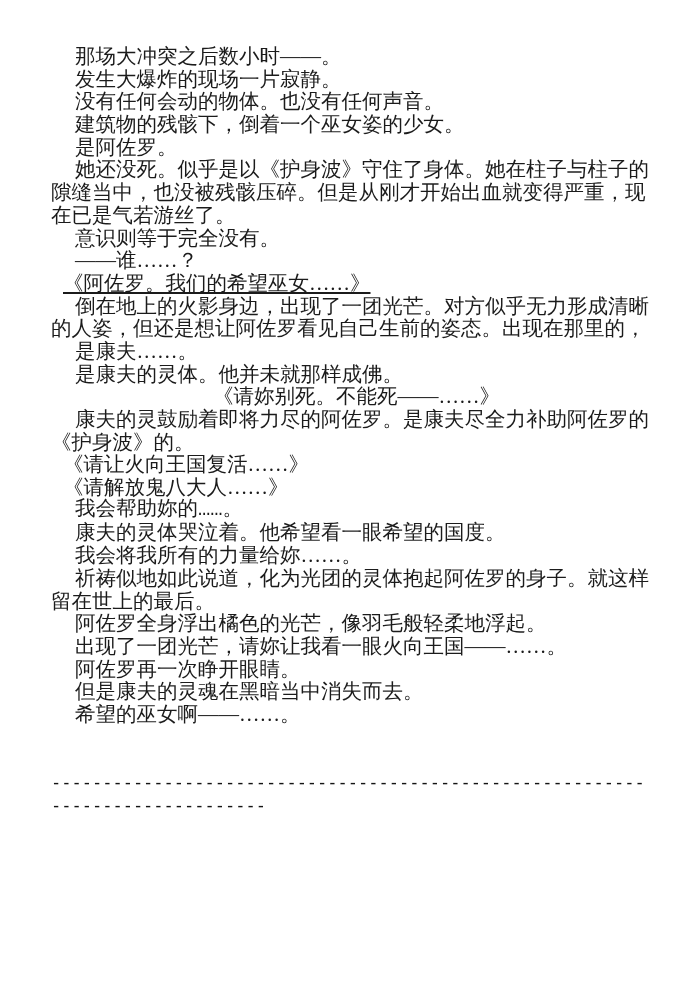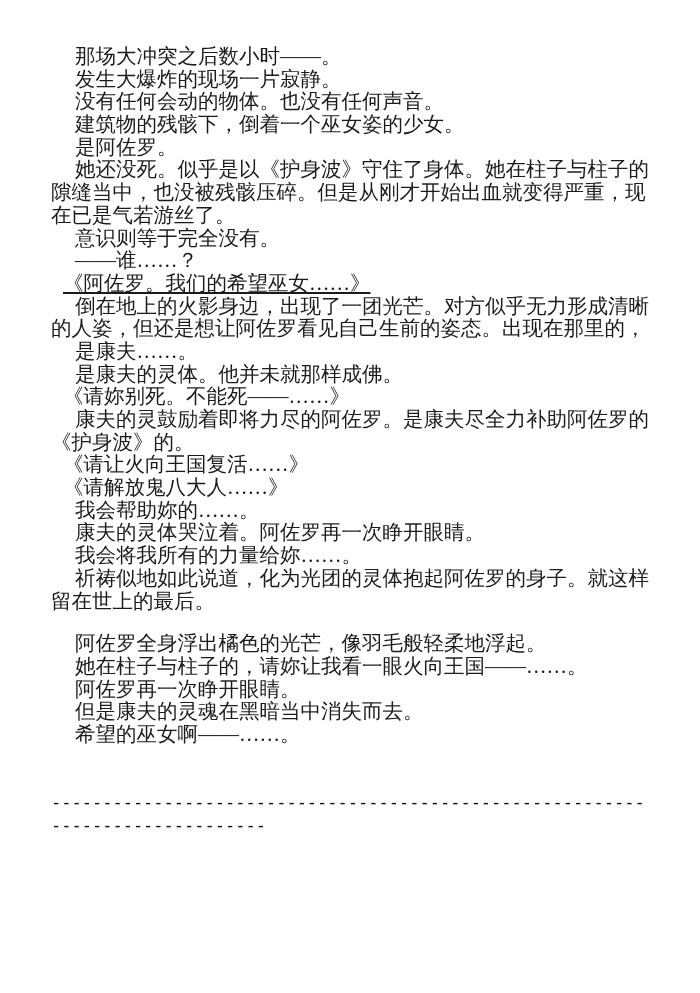--- a/index.html
+++ b/index.html
@@ -53,32 +53,32 @@
       <div class="line body" style="padding-left: 24px;">她还没死。似乎是以《护身波》守住了身体。她在柱子与柱子的</div>
       <div class="line body">隙缝当中，也没被残骸压碎。但是从刚才开始出血就变得严重，现</div>
       <div class="line body">在已是气若游丝了。</div>
       <div class="line body" style="padding-left: 24px;">意识则等于完全没有。</div>
       <div class="line body" style="padding-left: 24px;">——谁……？</div>
       <div class="line body" style="padding-left: 12px; text-decoration: underline;">《阿佐罗。我们的希望巫女……》</div>
       <div class="line body" style="padding-left: 24px;">倒在地上的火影身边，出现了一团光芒。对方似乎无力形成清晰</div>
       <div class="line body">的人姿，但还是想让阿佐罗看见自己生前的姿态。出现在那里的，</div>
       <div class="line body" style="padding-left: 24px;">是康夫……。</div>
       <div class="line body" style="padding-left: 24px;">是康夫的灵体。他并未就那样成佛。</div>
-      <div class="line body" style="padding-left: 12px;">《请妳别死。不能死——……》</div>
+      <div class="line body" style="padding-left: 12px; text-align: center;">《请妳别死。不能死——……》</div>
       <div class="line body" style="padding-left: 24px;">康夫的灵鼓励着即将力尽的阿佐罗。是康夫尽全力补助阿佐罗的</div>
       <div class="line body">《护身波》的。</div>
       <div class="line body" style="padding-left: 12px;">《请让火向王国复活……》</div>
       <div class="line body" style="padding-left: 12px;">《请解放鬼八大人……》</div>
-      <div class="line body" style="padding-left: 24px;">我会帮助妳的……。</div>
-      <div class="line body" style="padding-left: 24px;">康夫的灵体哭泣着。阿佐罗再一次睁开眼睛。</div>
+      <div class="line body" style="padding-left: 24px; font-family: Liberation Mono, monospace;">我会帮助妳的……。</div>
+      <div class="line body" style="padding-left: 24px;">康夫的灵体哭泣着。他希望看一眼希望的国度。</div>
       <div class="line body" style="padding-left: 24px;">我会将我所有的力量给妳……。</div>
       <div class="line body" style="padding-left: 24px;">祈祷似地如此说道，化为光团的灵体抱起阿佐罗的身子。就这样</div>
       <div class="line body">留在世上的最后。</div>
-      <div class="line body" style="padding-left: 24px; margin-top: 20px;">阿佐罗全身浮出橘色的光芒，像羽毛般轻柔地浮起。</div>
-      <div class="line body" style="padding-left: 24px;">她在柱子与柱子的，请妳让我看一眼火向王国——……。</div>
+      <div class="line body" style="padding-left: 24px;">阿佐罗全身浮出橘色的光芒，像羽毛般轻柔地浮起。</div>
+      <div class="line body" style="padding-left: 24px;">出现了一团光芒，请妳让我看一眼火向王国——……。</div>
       <div class="line body" style="padding-left: 24px;">阿佐罗再一次睁开眼睛。</div>
       <div class="line body" style="padding-left: 24px;">但是康夫的灵魂在黑暗当中消失而去。</div>
       <div class="line body" style="padding-left: 24px;">希望的巫女啊——……。</div>
       <div class="line blank"></div>
       <div class="line blank"></div>
       <div class="line dash">----------------------------------------------------------</div>
       <div class="line dash">---------------------</div>
       <div class="line blank"></div>
       <div class="line volume" style="padding-left: 10px;">■　第十九卷　火轮的王国（烈涛篇）　　■</div>
     </div>

